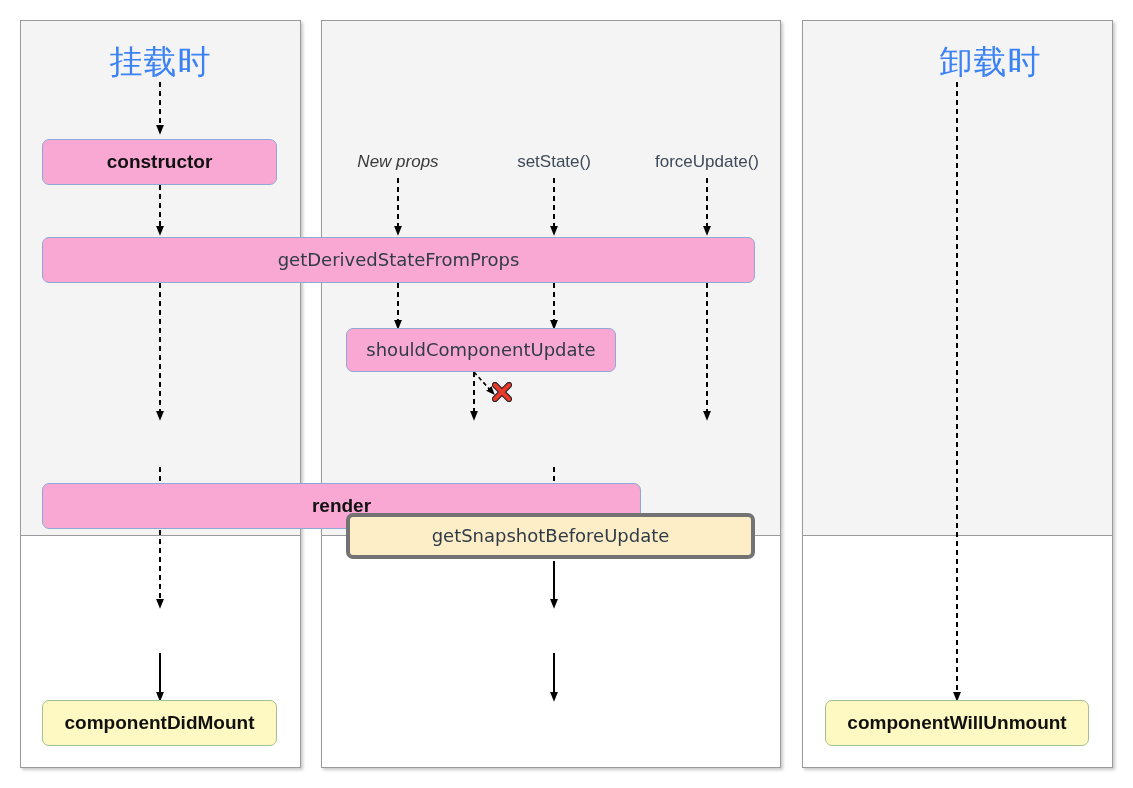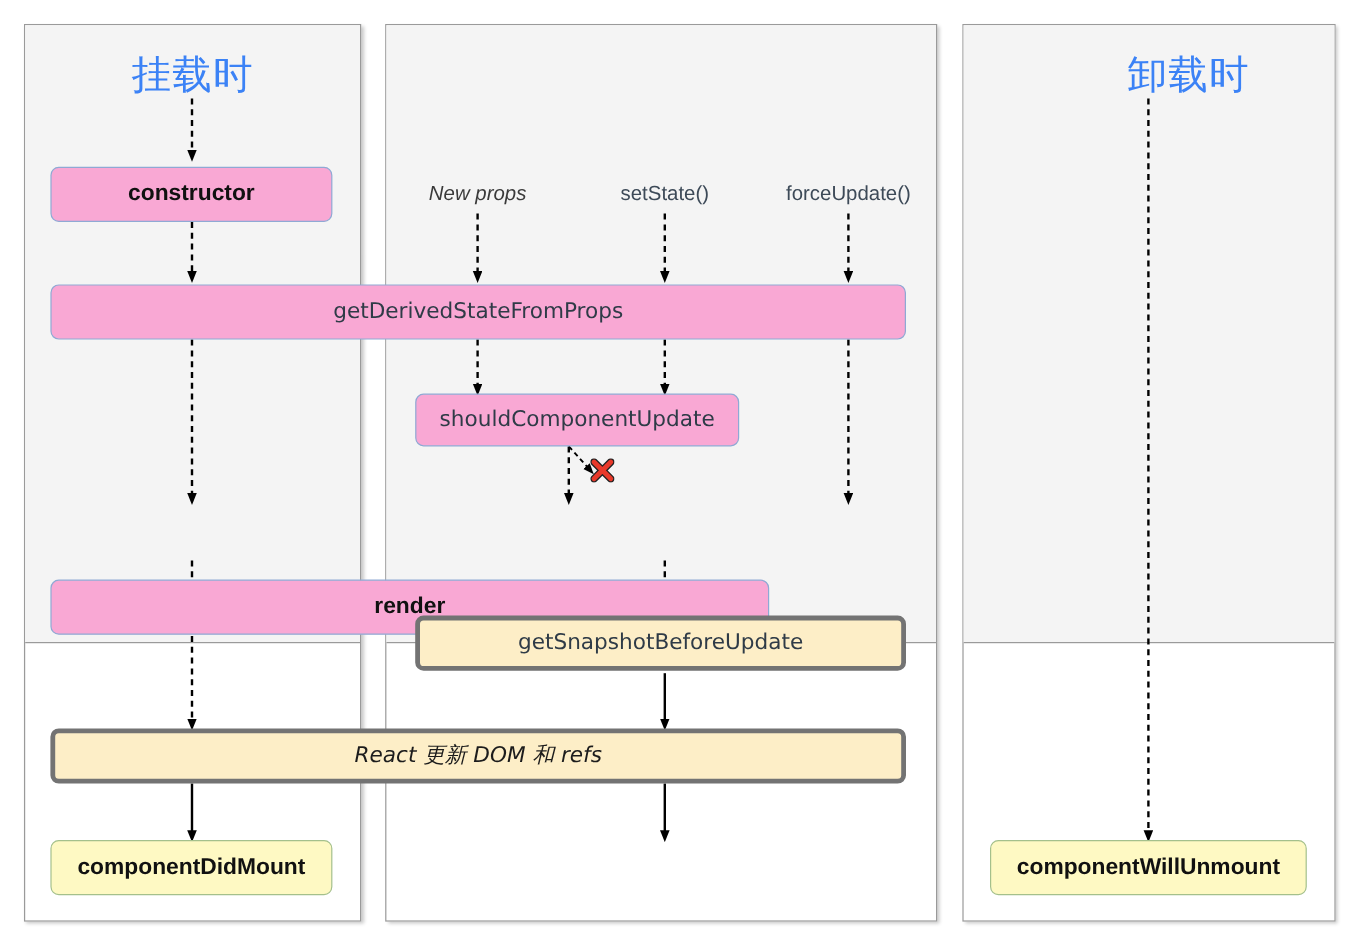--- a/index.html
+++ b/index.html
@@ -208,23 +208,20 @@
   </div>
 
   <div class="box box-blue" style="left:42px; top:437px; width:599px; height:46px;margin-top:46px;">
     <span class="box-label lbl-bold">render</span>
   </div>
 
   <div class="box box-yellow" style="left:346px; top:513px; width:409px; height:46px;">
     <span class="box-label lbl-thin">getSnapshotBeforeUpdate</span>
   </div>
 
-  <div class="box box-yellow" style="left:42px; top:607px; width:713px; height:46px;">
-    <span class="box-label lbl-italic">React 更新 DOM 和 refs</span>
-  </div>
 
   <div class="box box-green" style="left:42px; top:700px; width:235px; height:46px;">
     <span class="box-label lbl-bold">componentDidMount</span>
   </div>
 
 
   <div class="box box-green" style="left:825px; top:700px; width:264px; height:46px;">
     <span class="box-label lbl-bold">componentWillUnmount</span>
   </div>
 

